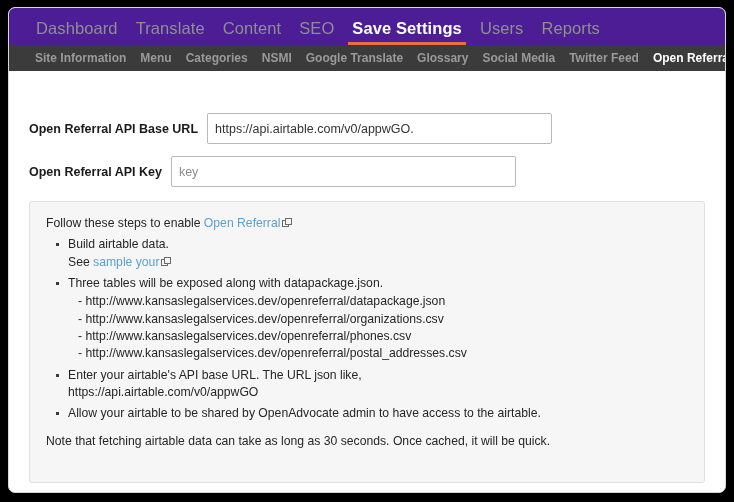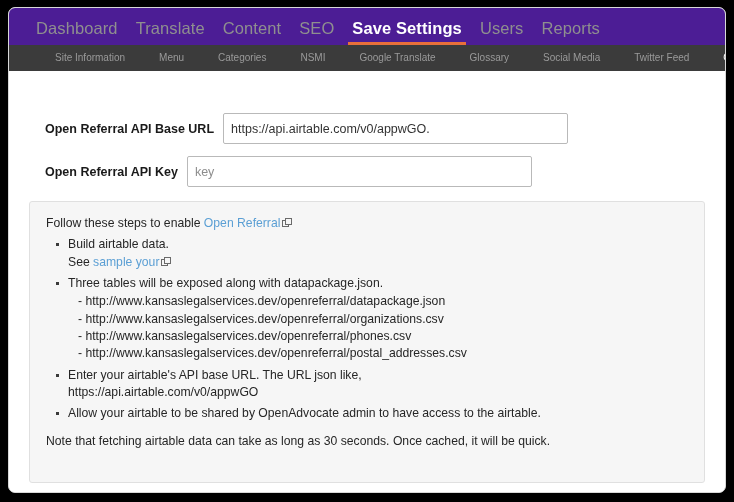--- a/index.html
+++ b/index.html
@@ -66,45 +66,44 @@
   #secondary-nav {
     height: 26px;
     background: #3b3b3b;
     display: flex;
     align-items: center;
     padding: 0 0 0 19px;
     box-sizing: border-box;
   }
   .snav-item {
     color: #9a9a9a;
-    font-size: 10px;
-    font-weight: normal;
+    font-size: 12px;
+    font-weight: bold;
     line-height: 1;
     padding: 0 7px;
     cursor: pointer;
     white-space: nowrap;
-    margin-left: 20px;
   }
   .snav-item.active {
     color: #ffffff;
   }
 
   
   #content {
     background: #ffffff;
     height: calc(100% - 63px);
     padding: 0;
     box-sizing: border-box;
     position: relative;
   }
 
   .form-row {
     display: flex;
     align-items: center;
-    padding-left: 36px;
+    padding-left: 20px;
     border-radius: 10px;
   }
   #row-base-url { margin-top: 42px; }
   #row-api-key  { margin-top: 12px; }
 
   .field-label {
     font-size: 12.5px;
     font-weight: bold;
     color: #1a1a1a;
     white-space: nowrap;

